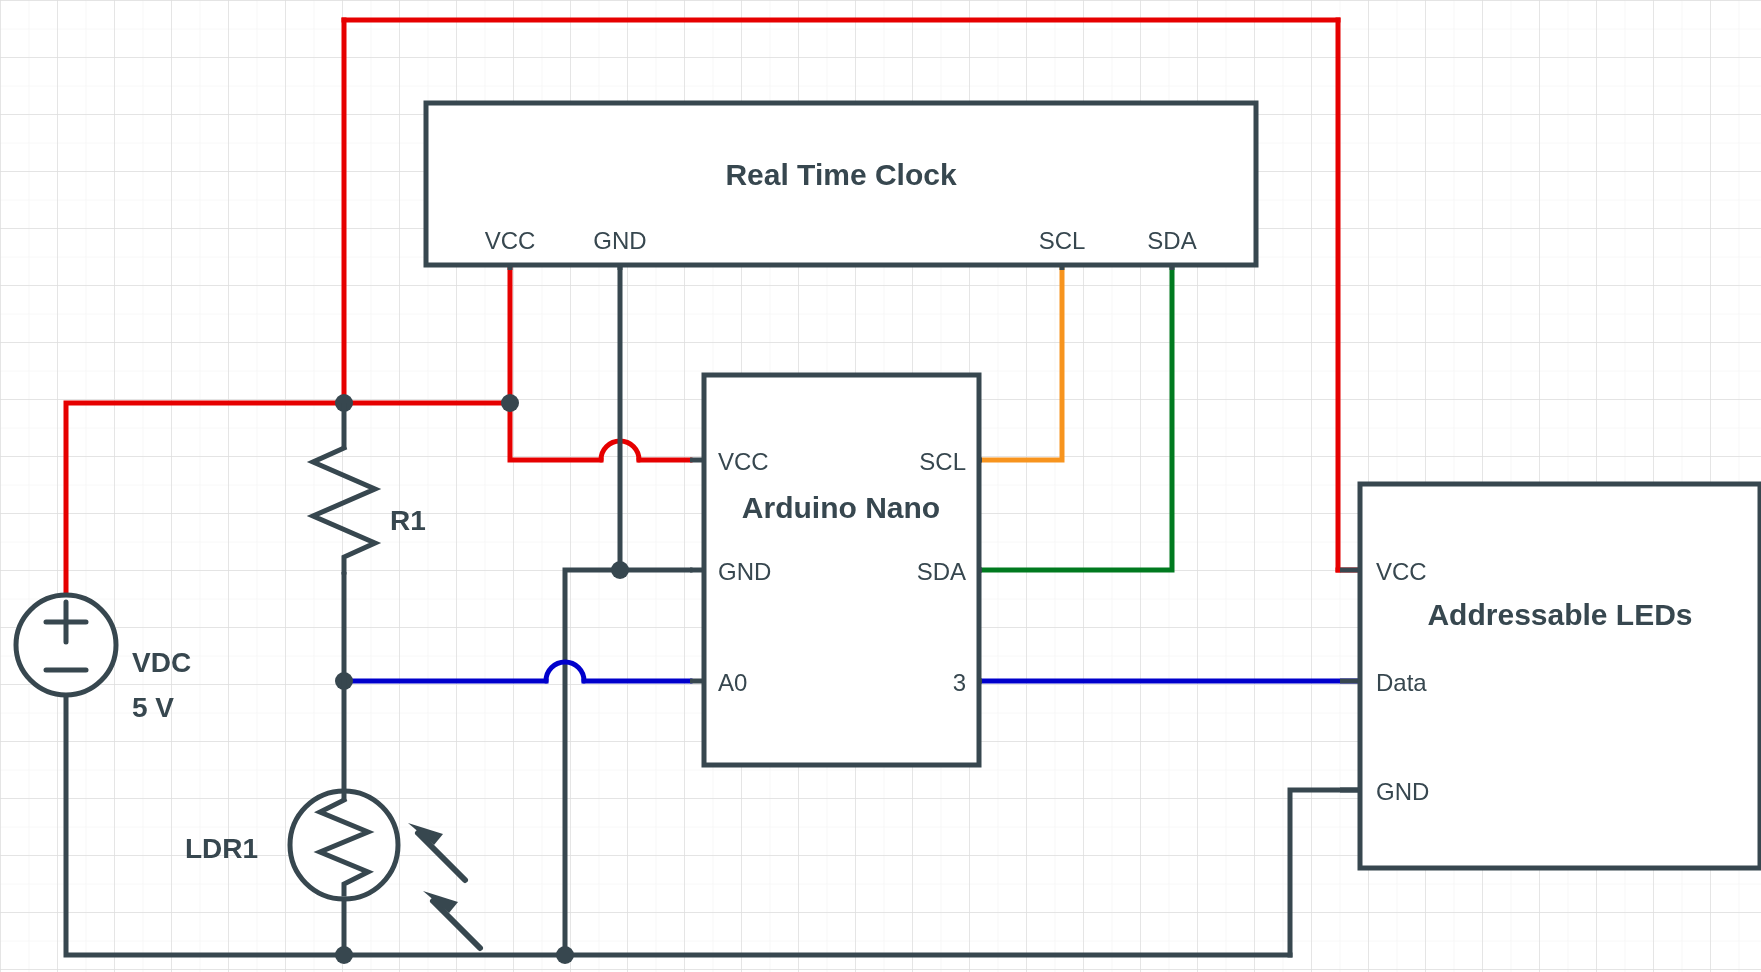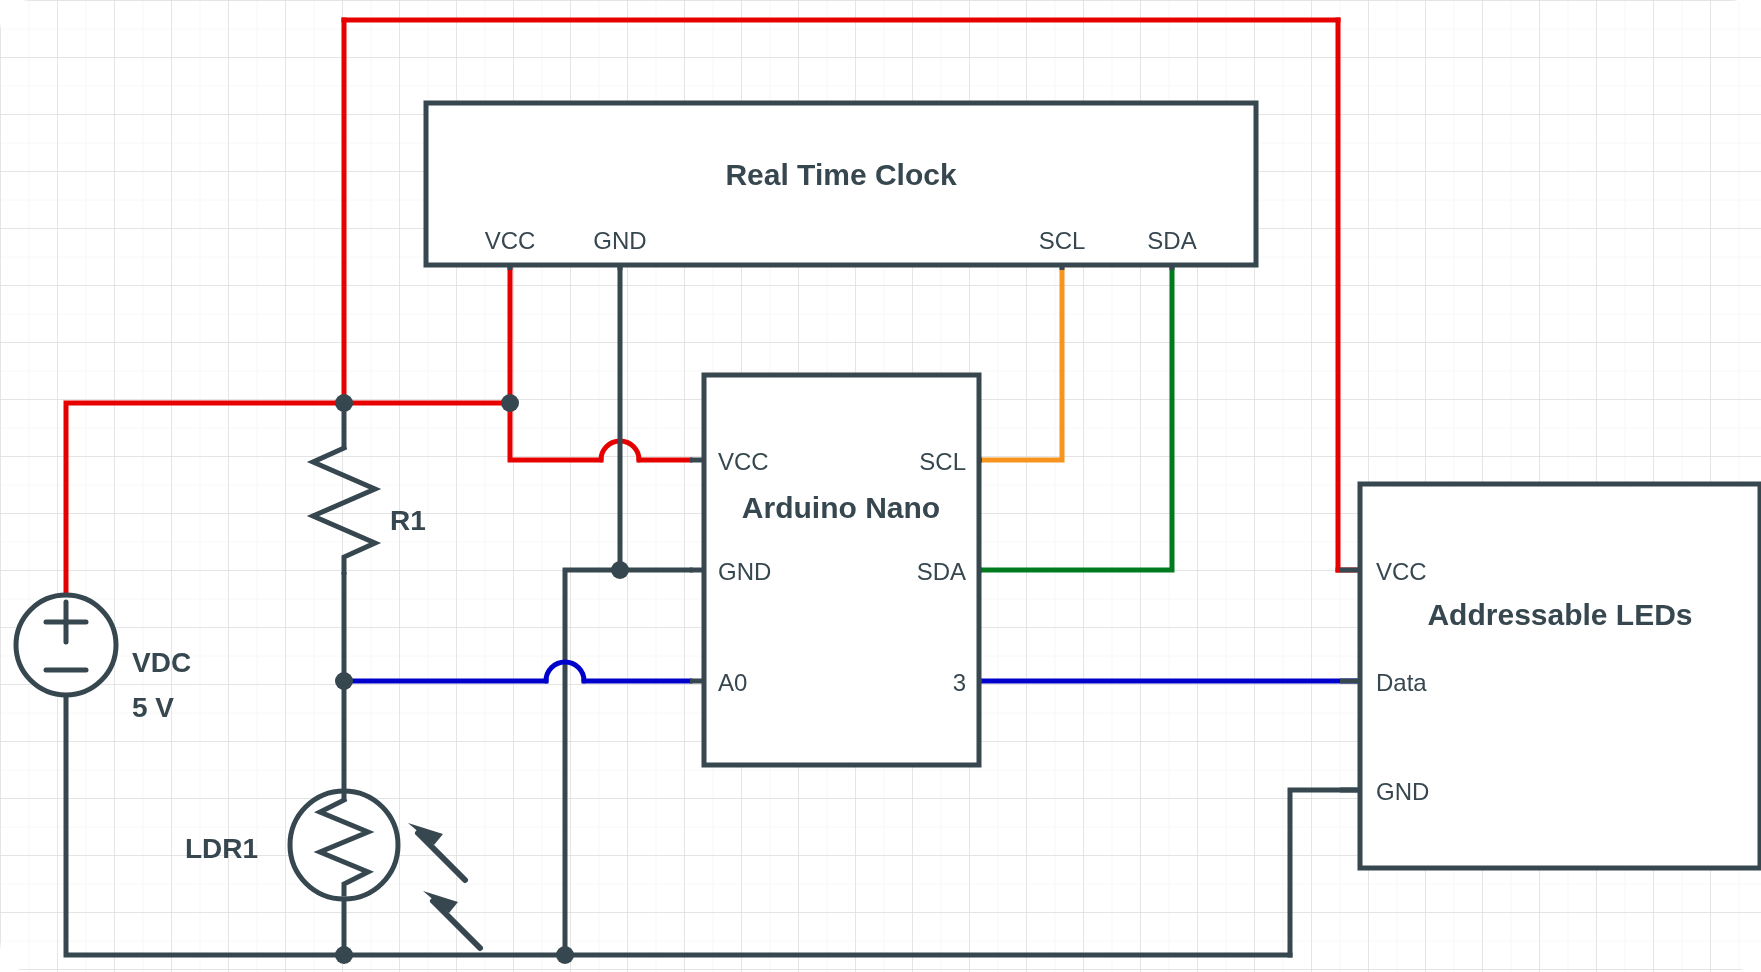--- a/index.html
+++ b/index.html
@@ -8,21 +8,20 @@
     padding: 0;
     background: #ffffff;
   }
   #canvas-wrap {
     position: relative;
     width: 1761px;
     height: 972px;
     overflow: hidden;
     background: #ffffff;
     font-family: "Liberation Sans", sans-serif;
-    border-radius: 31px;
   }
   svg.schematic {
     display: block;
     width: 1761px;
     height: 972px;
   }
   .blk-title {
     font-family: "Liberation Sans", sans-serif;
     font-weight: bold;
     font-size: 30px;

